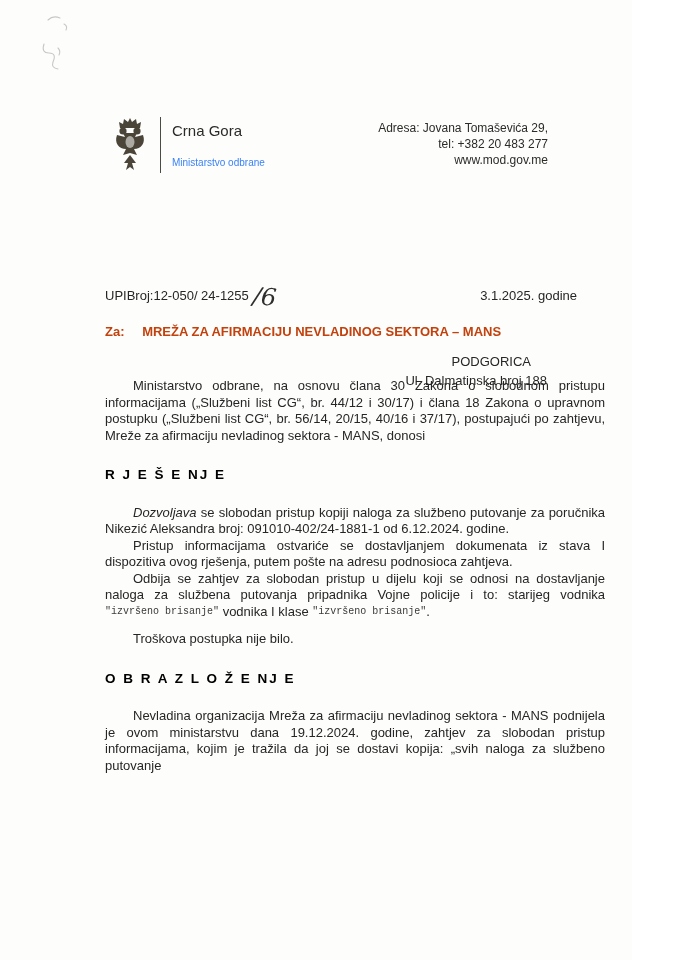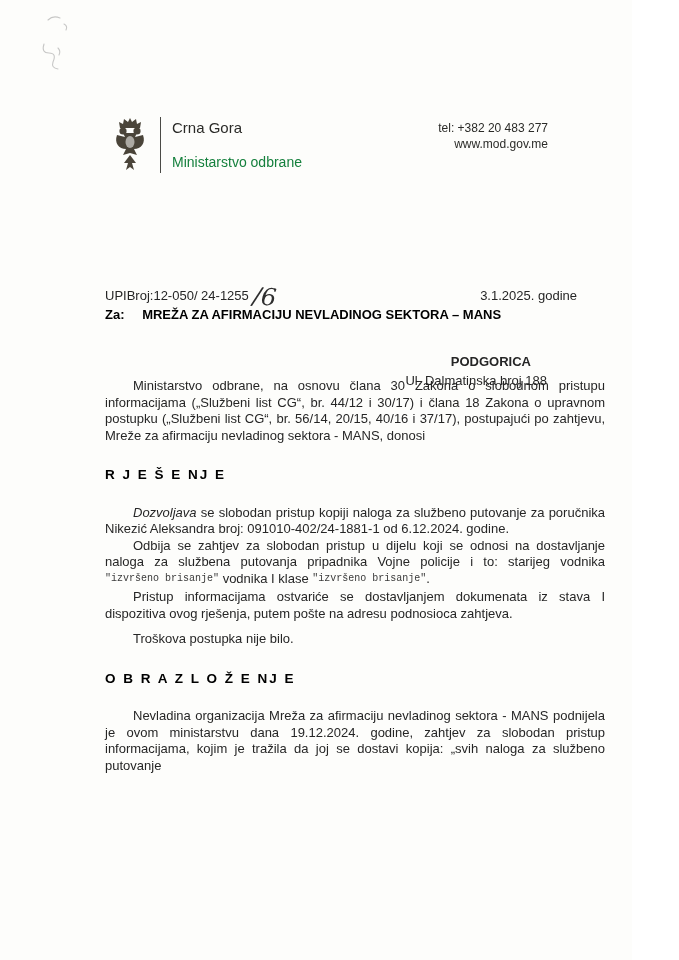--- a/index.html
+++ b/index.html
@@ -15,43 +15,43 @@
   
   .pencil { position:absolute; left:34px; top:14px; opacity:.55; }
 
   
   .letterhead { position:absolute; left:110px; top:116px; right:84px; display:flex; justify-content:space-between; }
   .logo-row { display:flex; align-items:center; }
   .logo { display:block; }
   .hdr-divider { width:1px; height:56px; background:#4a4a46; margin:0 11px 0 10px; }
   .org { display:flex; flex-direction:column; justify-content:center; }
   .org .country { font-size:15px; color:#2b2b28; }
-  .org .ministry { font-size:14px; margin-top:18px; color:#15803d; }
+  .org .ministry { font-size:10px; margin-top:18px; color:#3b82f6; }
   .address { text-align:right; font-size:12px; line-height:16px; color:#2b2b28; padding-top:4px; }
 
   
   .refrow { position:absolute; left:105px; top:288px; width:500px; display:flex; justify-content:space-between; font-size:13px; }
   .ref { display:flex; align-items:flex-start; }
   .hand {
     font-family:"DejaVu Serif", serif;
     font-style:italic;
     font-size:24px;
     line-height:18px;
     margin-left:4px;
     transform:rotate(6deg);
     display:inline-block;
     color:#2e2e2e;
   }
   .date { padding-right:28px; }
 
-  .recipient { position:absolute; left:105px; top:307px; font-size:13px; font-weight:bold; color:#000000; }
+  .recipient { position:absolute; left:105px; top:324px; font-size:13px; font-weight:bold; color:#c2410c; }
   .recipient .lbl { margin-right:14px; }
 
   .cityblock { position:absolute; right:85px; top:352px; text-align:right; font-size:13px; line-height:19px; }
-  .cityblock .city { font-weight:bold; padding-right:16px; }
+  .cityblock .city { font-weight:normal; padding-right:16px; }
 
   
   .docbody { position:absolute; left:105px; top:378px; width:500px; font-size:13px; line-height:16.5px; }
   .docbody p { margin:0; }
   .just { text-align:justify; }
   .ind  { text-indent:28px; }
   .sp   { margin-top:9px !important; }
   h3.center-head {
     text-align:left; font-size:13.5px; font-weight:bold;
     letter-spacing:2px; margin:23px 0 21px 0; color:#000000;
@@ -91,20 +91,21 @@
         </g>
         <ellipse cx="20" cy="26" rx="4.5" ry="6" fill="#fdfdfb" opacity="0.55"></ellipse>
       </svg>
       <div class="hdr-divider"></div>
       <div class="org">
         <div class="country">Crna Gora</div>
         <div class="ministry">Ministarstvo odbrane</div>
       </div>
     </div>
     <div class="address">
+      <div>Adresa: Jovana Tomaševića 29,</div>
       <div>tel: +382 20 483 277</div>
       <div>www.mod.gov.me</div>
     </div>
   </div>
 
   <div class="refrow">
     <div class="ref">
       <span>UPIBroj:12-050/ 24-1255</span>
       <span class="hand">/6</span>
     </div>
@@ -122,25 +123,25 @@
 
   <div class="docbody">
     <p class="just ind">Ministarstvo odbrane, na osnovu člana 30 Zakona o slobodnom pristupu informacijama („Službeni list CG“, br. 44/12 i 30/17) i člana 18 Zakona o upravnom postupku („Službeni list CG“, br. 56/14, 20/15, 40/16 i 37/17),  postupajući po zahtjevu, Mreže za afirmaciju nevladinog sektora - MANS, donosi</p>
 
     <h3 class="center-head">R J E Š E NJ E</h3>
 
     <p class="just ind">
       <i class="lead">Dozvoljava</i><span> se slobodan pristup kopiji naloga za službeno putovanje za poručnika Nikezić Aleksandra broj: 091010-402/24-1881-1 od 6.12.2024. godine.</span>
     </p>
 
+    <p class="just ind">Pristup informacijama  ostvariće se dostavljanjem dokumenata iz stava I dispozitiva ovog rješenja, putem pošte na adresu podnosioca zahtjeva.</p>
+
     <p class="just ind">
       <span>Odbija se zahtjev za slobodan pristup  u dijelu koji se odnosi na dostavljanje naloga za službena putovanja pripadnika Vojne policije i to: starijeg vodnika </span><span class="redact">"izvršeno brisanje"</span><span> vodnika I klase </span><span class="redact">"izvršeno brisanje"</span><span>.</span>
     </p>
-
-    <p class="just ind">Pristup informacijama  ostvariće se dostavljanjem dokumenata iz stava I dispozitiva ovog rješenja, putem pošte na adresu podnosioca zahtjeva.</p>
 
     <p class="ind sp">Troškova postupka nije bilo.</p>
 
     <h3 class="center-head">O B R A Z L O Ž E NJ E</h3>
 
     <p class="just ind">Nevladina organizacija Mreža za afirmaciju nevladinog sektora - MANS  podnijela je  ovom  ministarstvu  dana  19.12.2024.  godine,  zahtjev  za  slobodan  pristup informacijama, kojim je tražila da joj se dostavi kopija: „svih naloga za službeno putovanje</p>
   </div>
 
 </div>
 

